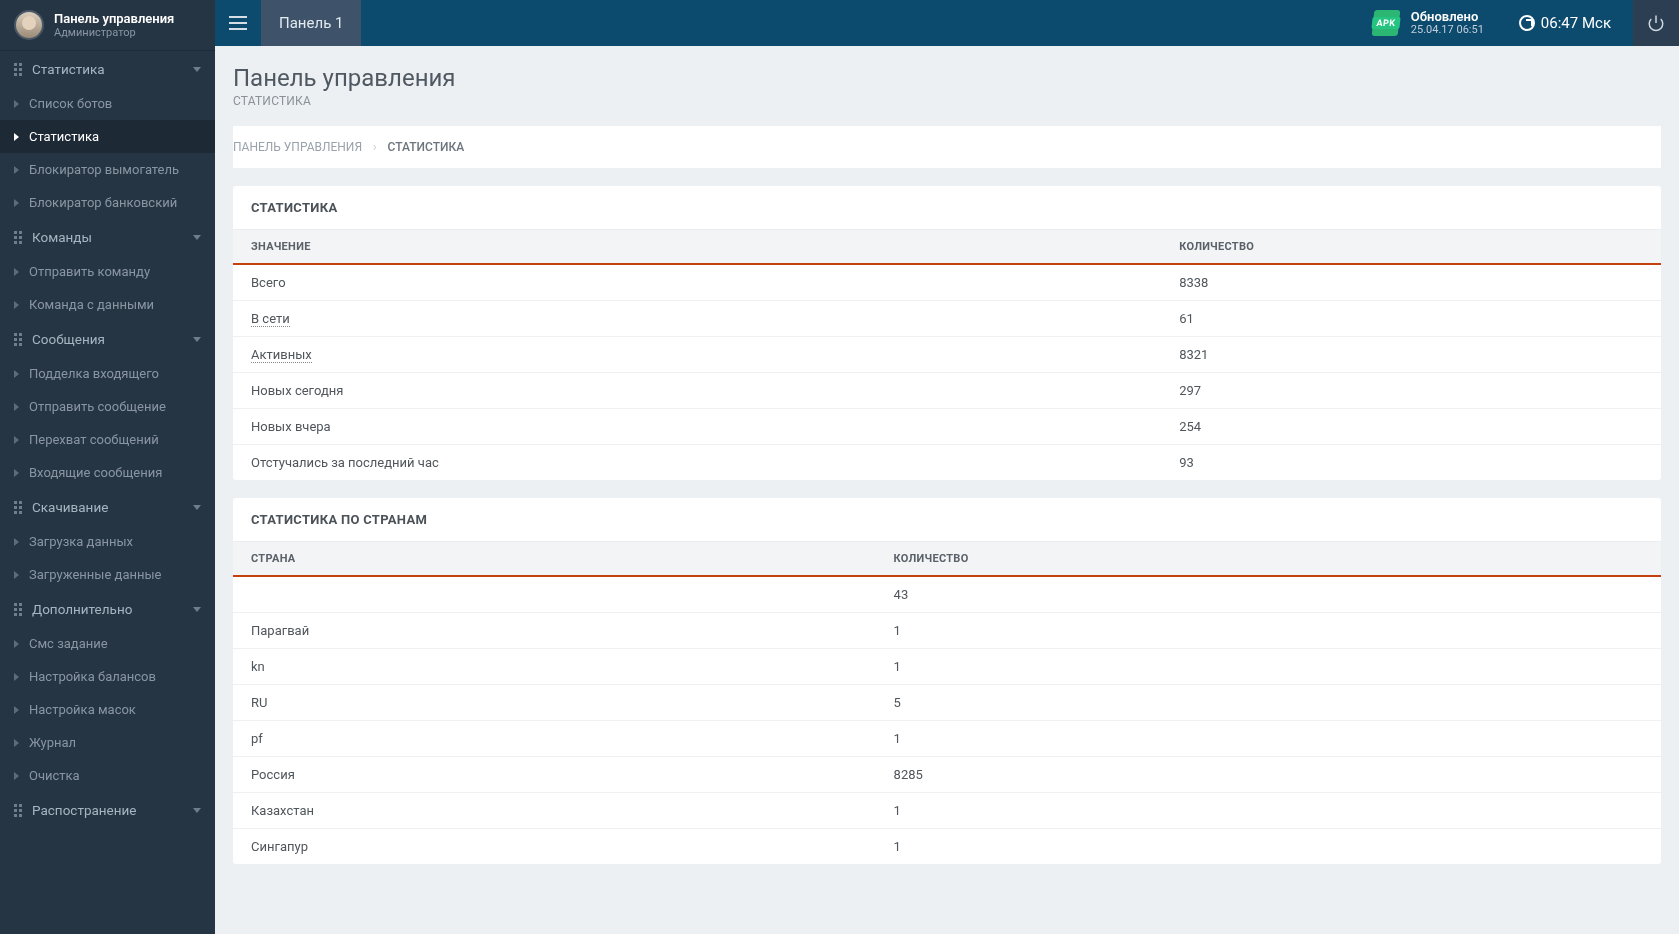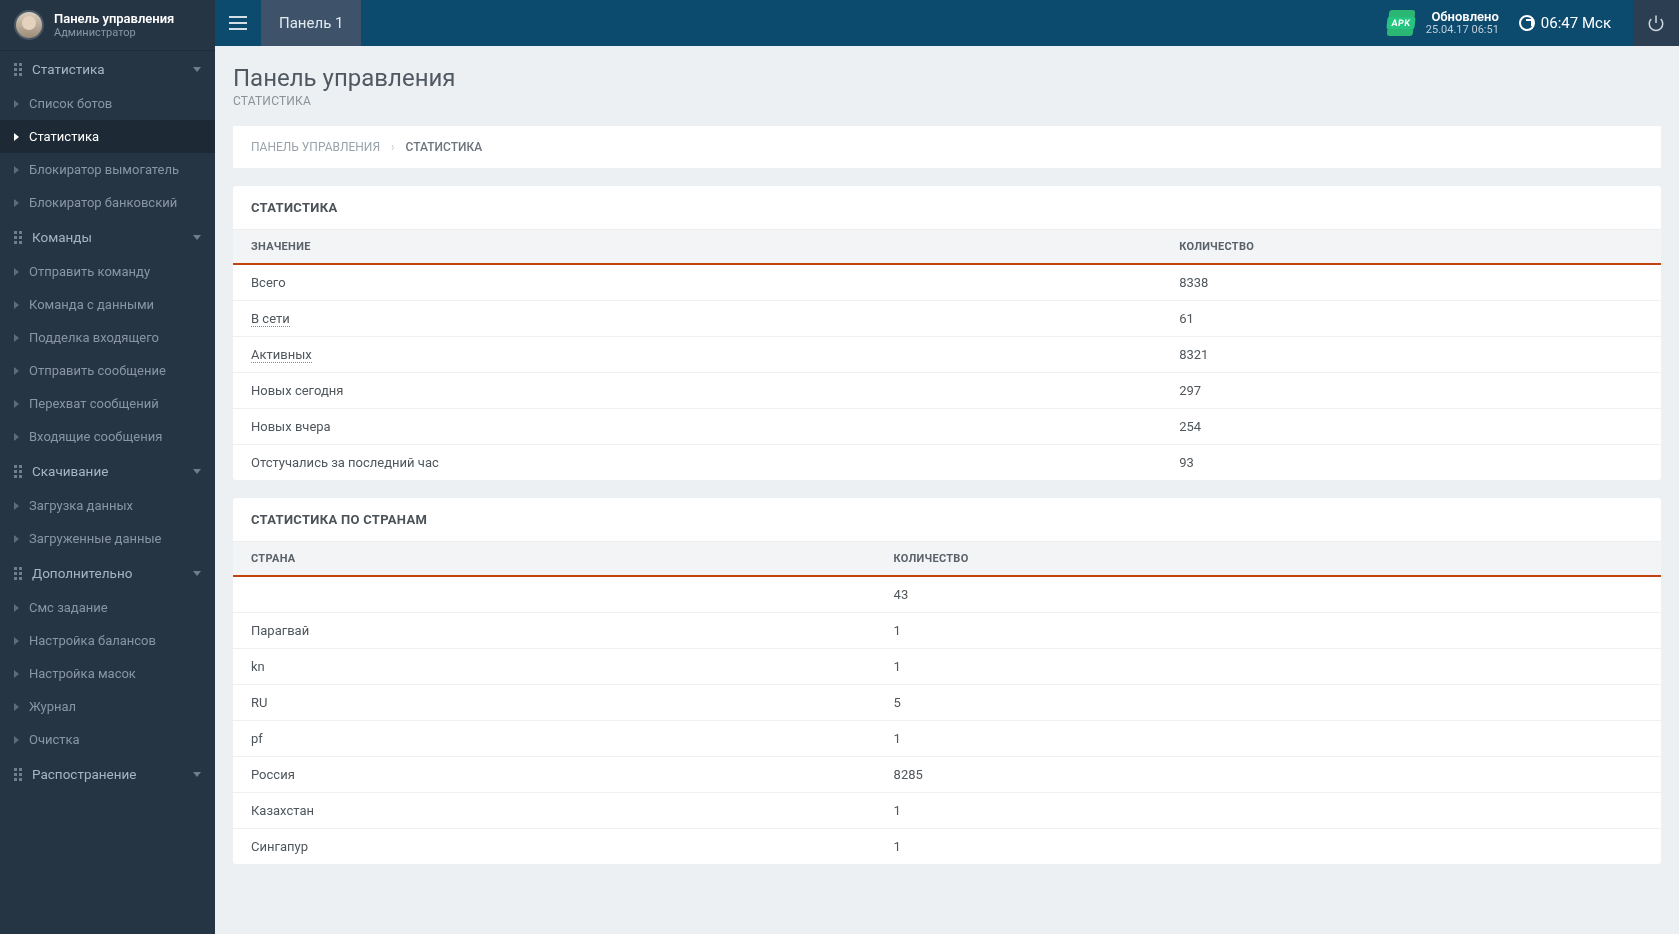--- a/index.html
+++ b/index.html
@@ -29,33 +29,33 @@
 
 
 .main { flex:1; display:flex; flex-direction:column; background:#edf0f2; overflow:auto; }
 .topbar { height:46px; background:#0c4a6e; display:flex; align-items:center; color:#fff; padding:0 0 0 0; flex-shrink:0; }
 .hamburger { width:46px; height:46px; display:flex; align-items:center; justify-content:center; cursor:pointer; }
 .hamburger svg { fill:#d6dee6; }
 .topbar-tab { background:#3e5369; height:46px; display:flex; align-items:center; padding:0 18px; font-size:15px; color:#e2e9ef; cursor:pointer; }
 .topbar .spacer { flex:1; }
 .apk-badge { background:#25c481; color:#fff; font-size:9px; font-weight:700; padding:1px 4px; border-radius:2px; letter-spacing:.5px; }
 .apk-wrap { width:26px; height:26px; display:flex; align-items:center; justify-content:center; background:#2bb673; border-radius:3px; margin-right:12px; transform:skewX(-6deg); }
-.updated { margin-right:20px; line-height:1.1; text-align:right; }
+.updated { margin-right:35px; line-height:1.1; text-align:left; }
 .updated .t1 { font-weight:600; font-size:13px; }
 .updated .t2 { font-size:11px; color:#c2ced9; }
 .clock { display:flex; align-items:center; gap:6px; margin-right:22px; font-size:15px; }
 .clock-icon { width:16px; height:16px; border:2px solid #fff; border-radius:50%; position:relative; }
 .clock-icon::after { content:''; position:absolute; width:5px; height:5px; border-top:2px solid #fff; border-right:2px solid #fff; top:2px; left:5px; }
 .power { width:46px; height:46px; display:flex; align-items:center; justify-content:center; cursor:pointer; background:#2c3f52; }
 .power svg { stroke:#cdd7e0; }
 
 .content { padding:18px 18px 30px; }
 .page-title { font-size:24px; font-weight:400; color:#505962; }
 .page-sub { font-size:12px; color:#8a9299; letter-spacing:.2px; margin-top:2px; }
-.crumbs { background:#fff; padding:14px 18px; margin-top:18px; border-radius:1px; font-size:12px; color:#9aa3ab; }
+.crumbs { background:#fff; padding:14px 0; margin-top:18px; border-radius:1px; font-size:12px; color:#9aa3ab; }
 .crumbs .sep { margin:0 8px; color:#c6ccd1; }
 .crumbs .cur { color:#6c757d; font-weight:500; }
 
 .panel { background:#fff; margin-top:18px; border-radius:3px; }
 .panel-h { padding:14px 18px; font-size:13px; font-weight:700; color:#4b5258; letter-spacing:.3px; border-bottom:1px solid #ebedef; }
 table.tb { width:100%; border-collapse:collapse; }
 table.tb th { background:#f2f4f6; text-align:left; padding:10px 18px; font-size:11px; font-weight:700; color:#5a6169; letter-spacing:.3px; border-bottom:2px solid #c2410c; }
 table.tb td { padding:10px 18px; font-size:13px; color:#4f565c; border-bottom:1px solid #eef0f2; }
 table.tb tr:last-child td { border-bottom:none; }
 .dotted { border-bottom:1px dotted #888; }
@@ -131,20 +131,40 @@
           <span class="chev-down"></span>
         </div>
         <div class="nav-item">
           <span class="chev-right"></span>
           <span>Отправить команду</span>
         </div>
         <div class="nav-item">
           <span class="chev-right"></span>
           <span>Команда с данными</span>
         </div>
+        <div class="nav-section">
+          <span class="lbl">
+            <span class="grip-icon">
+              <span>
+                <i></i>
+                <i></i>
+              </span>
+              <span>
+                <i></i>
+                <i></i>
+              </span>
+              <span>
+                <i></i>
+                <i></i>
+              </span>
+            </span>
+            <span>Сообщения</span>
+          </span>
+          <span class="chev-down"></span>
+        </div>
         <div class="nav-item">
           <span class="chev-right"></span>
           <span>Подделка входящего</span>
         </div>
         <div class="nav-item">
           <span class="chev-right"></span>
           <span>Отправить сообщение</span>
         </div>
         <div class="nav-item">
           <span class="chev-right"></span>

